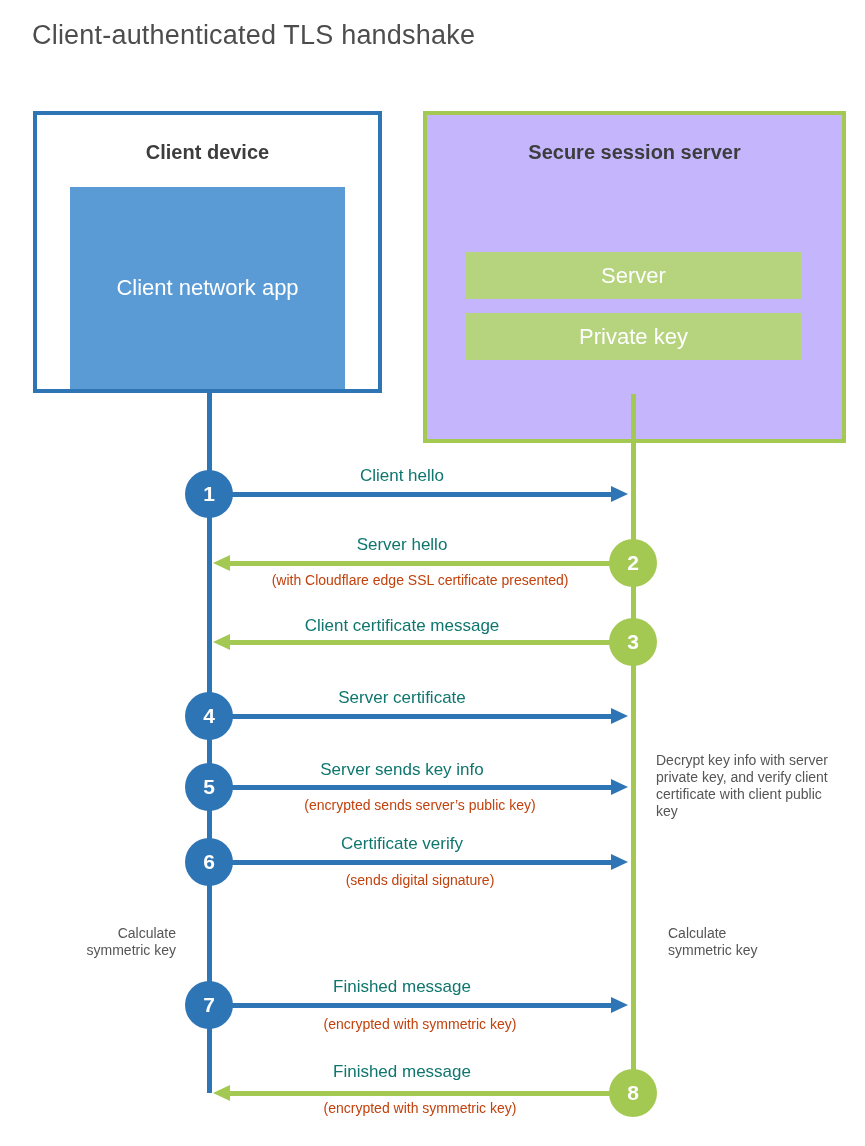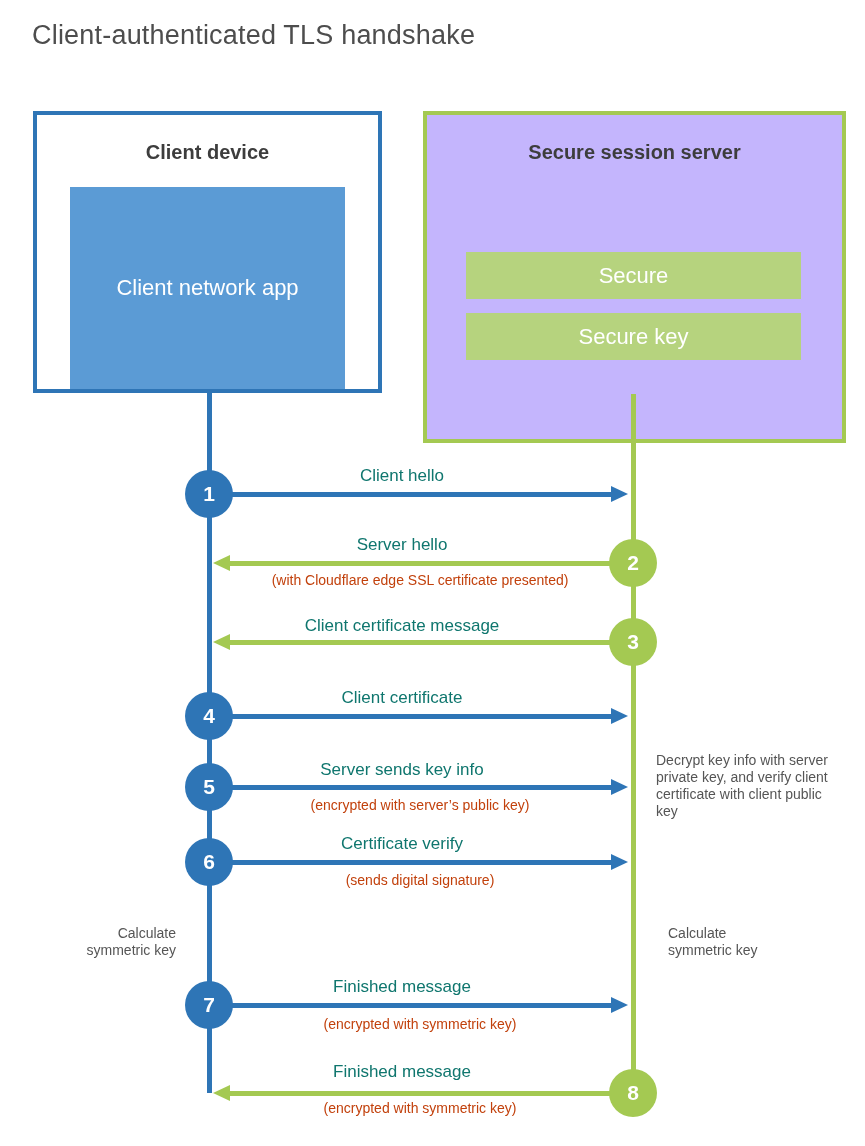--- a/index.html
+++ b/index.html
@@ -87,22 +87,22 @@
 
   <h1 class="page-title">Client-authenticated TLS handshake</h1>
 
   <div class="client-box">
     <div class="box-title">Client device</div>
     <div class="client-app">Client network app</div>
   </div>
 
   <div class="server-box">
     <div class="box-title">Secure session server</div>
-    <div class="server-bar bar-1">Secure</div>
-    <div class="server-bar bar-2">Secure key</div>
+    <div class="server-bar bar-1">Server</div>
+    <div class="server-bar bar-2">Private key</div>
   </div>
 
   <div class="vline blue"></div>
   <div class="vline green"></div>
 
   <div class="step-label l1">Client hello</div>
   <div class="arrow right a1">
       <div class="line"></div>
       <div class="head"></div>
     </div>
@@ -116,33 +116,33 @@
   <div class="step-sub s2">(with Cloudflare edge SSL certificate presented)</div>
   <div class="circle green c2">2</div>
 
   <div class="step-label l3">Client certificate message</div>
   <div class="arrow left a3">
       <div class="line"></div>
       <div class="head"></div>
     </div>
   <div class="circle green c3">3</div>
 
-  <div class="step-label l4">Client certificate</div>
+  <div class="step-label l4">Server certificate</div>
   <div class="arrow right a4">
       <div class="line"></div>
       <div class="head"></div>
     </div>
   <div class="circle blue c4">4</div>
 
   <div class="step-label l5">Server sends key info</div>
   <div class="arrow right a5">
       <div class="line"></div>
       <div class="head"></div>
     </div>
-  <div class="step-sub s5">(encrypted with server’s public key)</div>
+  <div class="step-sub s5">(encrypted sends server’s public key)</div>
   <div class="circle blue c5">5</div>
 
   <div class="step-label l6">Certificate verify</div>
   <div class="arrow right a6">
       <div class="line"></div>
       <div class="head"></div>
     </div>
   <div class="step-sub s6">(sends digital signature)</div>
   <div class="circle blue c6">6</div>
 

